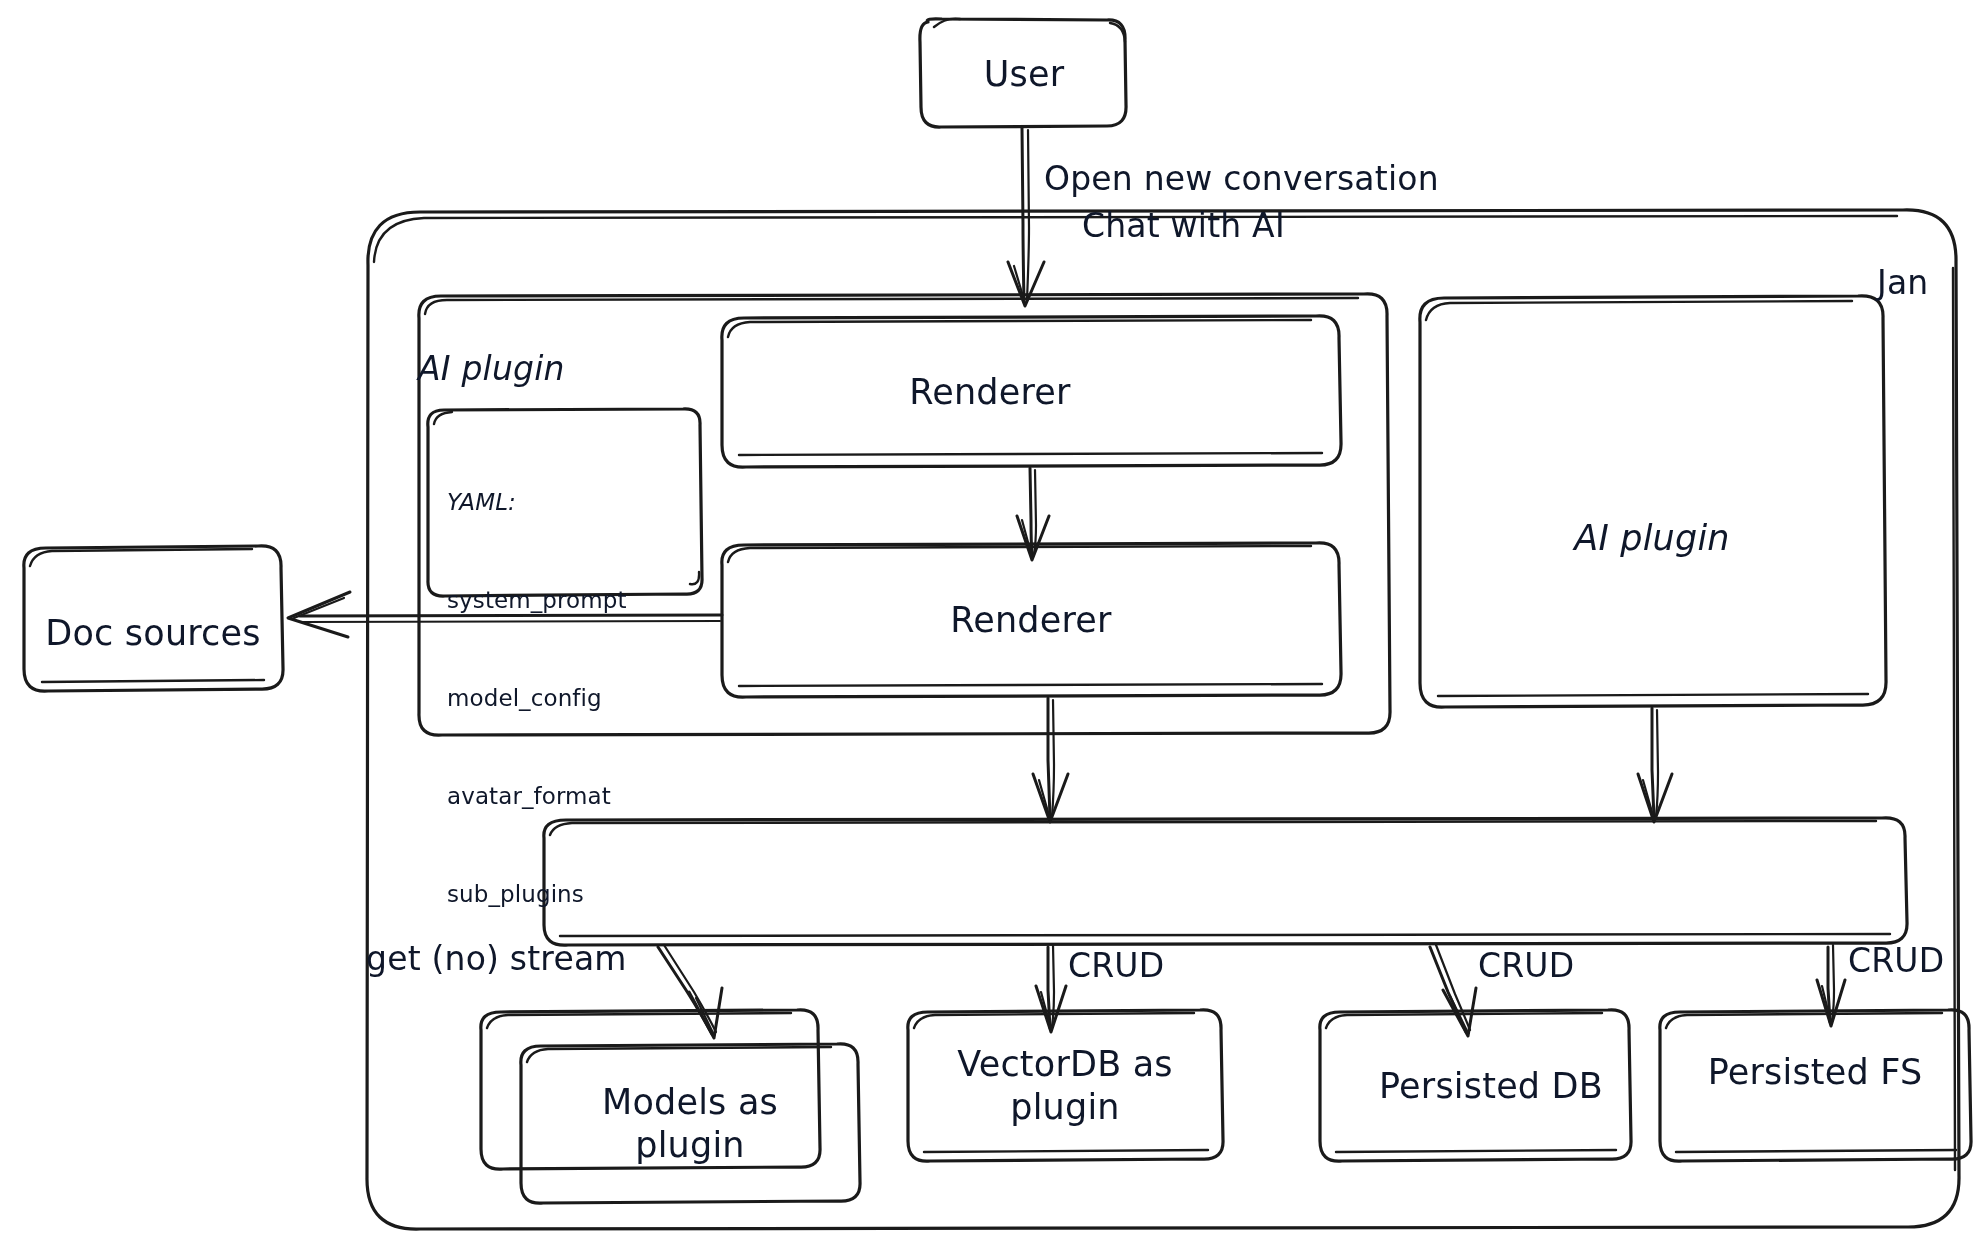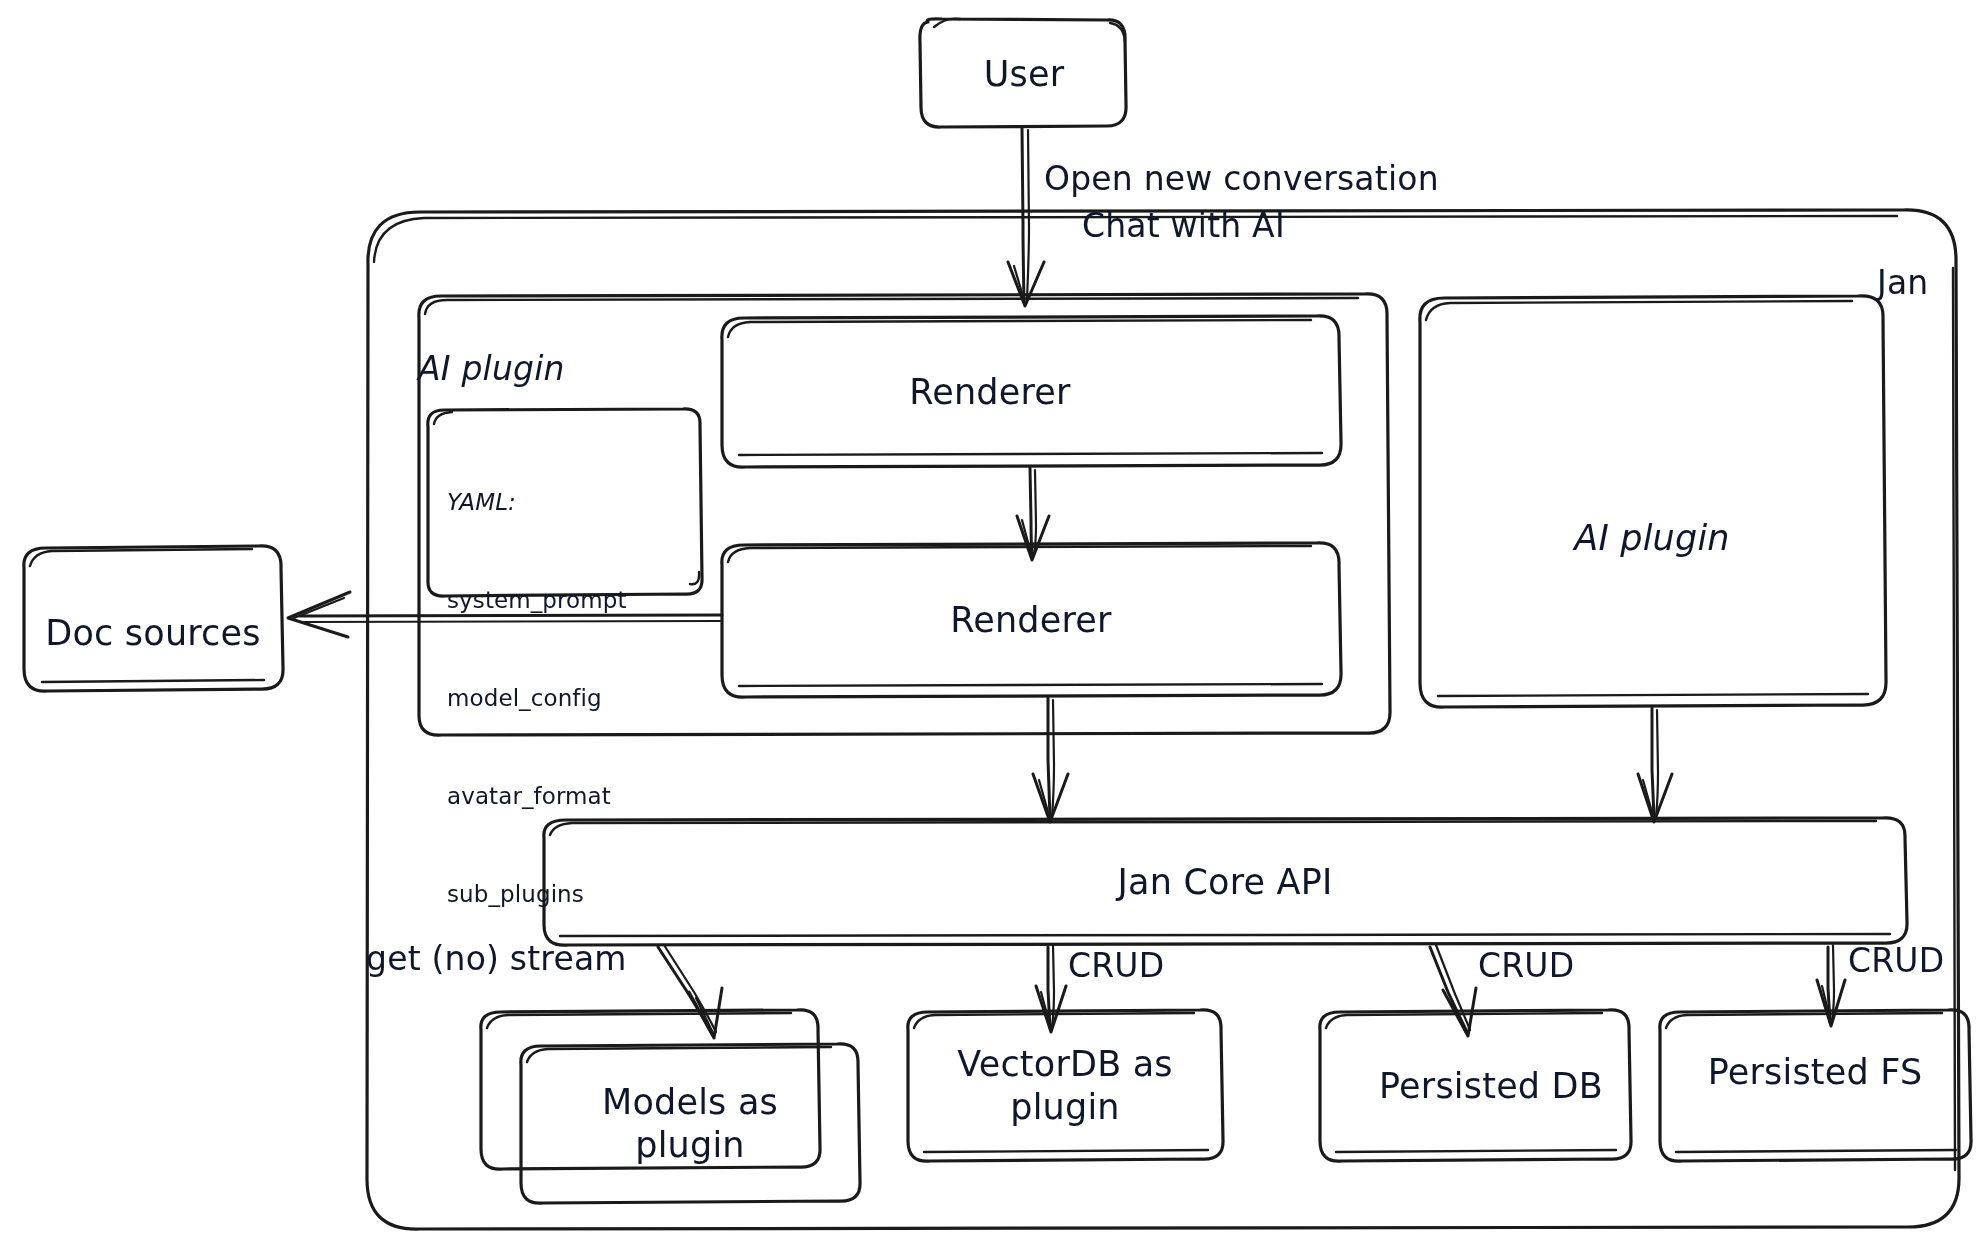--- a/index.html
+++ b/index.html
@@ -213,21 +213,20 @@
   <div class="lbl node-label" style="left:24px; top:546px; width:258px; height:175px;">Doc sources</div>
 
   <div class="lbl yaml-label" style="left:447px; top:421px; width:250px;">
     <div class="yaml-head">YAML:</div>
     <div>system_prompt</div>
     <div>model_config</div>
     <div>avatar_format</div>
     <div>sub_plugins</div>
   </div>
 
-  <div class="lbl node-label" style="left:544px; top:820px; width:1362px; height:124px;">Jan Core API</div>
 
   <div class="lbl edge-label" style="left:366px; top:938px;">get (no) stream</div>
 
   <div class="lbl edge-label" style="left:1068px; top:945px;">CRUD</div>
 
   <div class="lbl edge-label" style="left:1478px; top:945px;">CRUD</div>
 
   <div class="lbl edge-label" style="left:1848px; top:940px;">CRUD</div>
 
   <div class="lbl node-label two-line" style="left:521px; top:1046px; width:338px; height:156px; flex-direction:column;">

